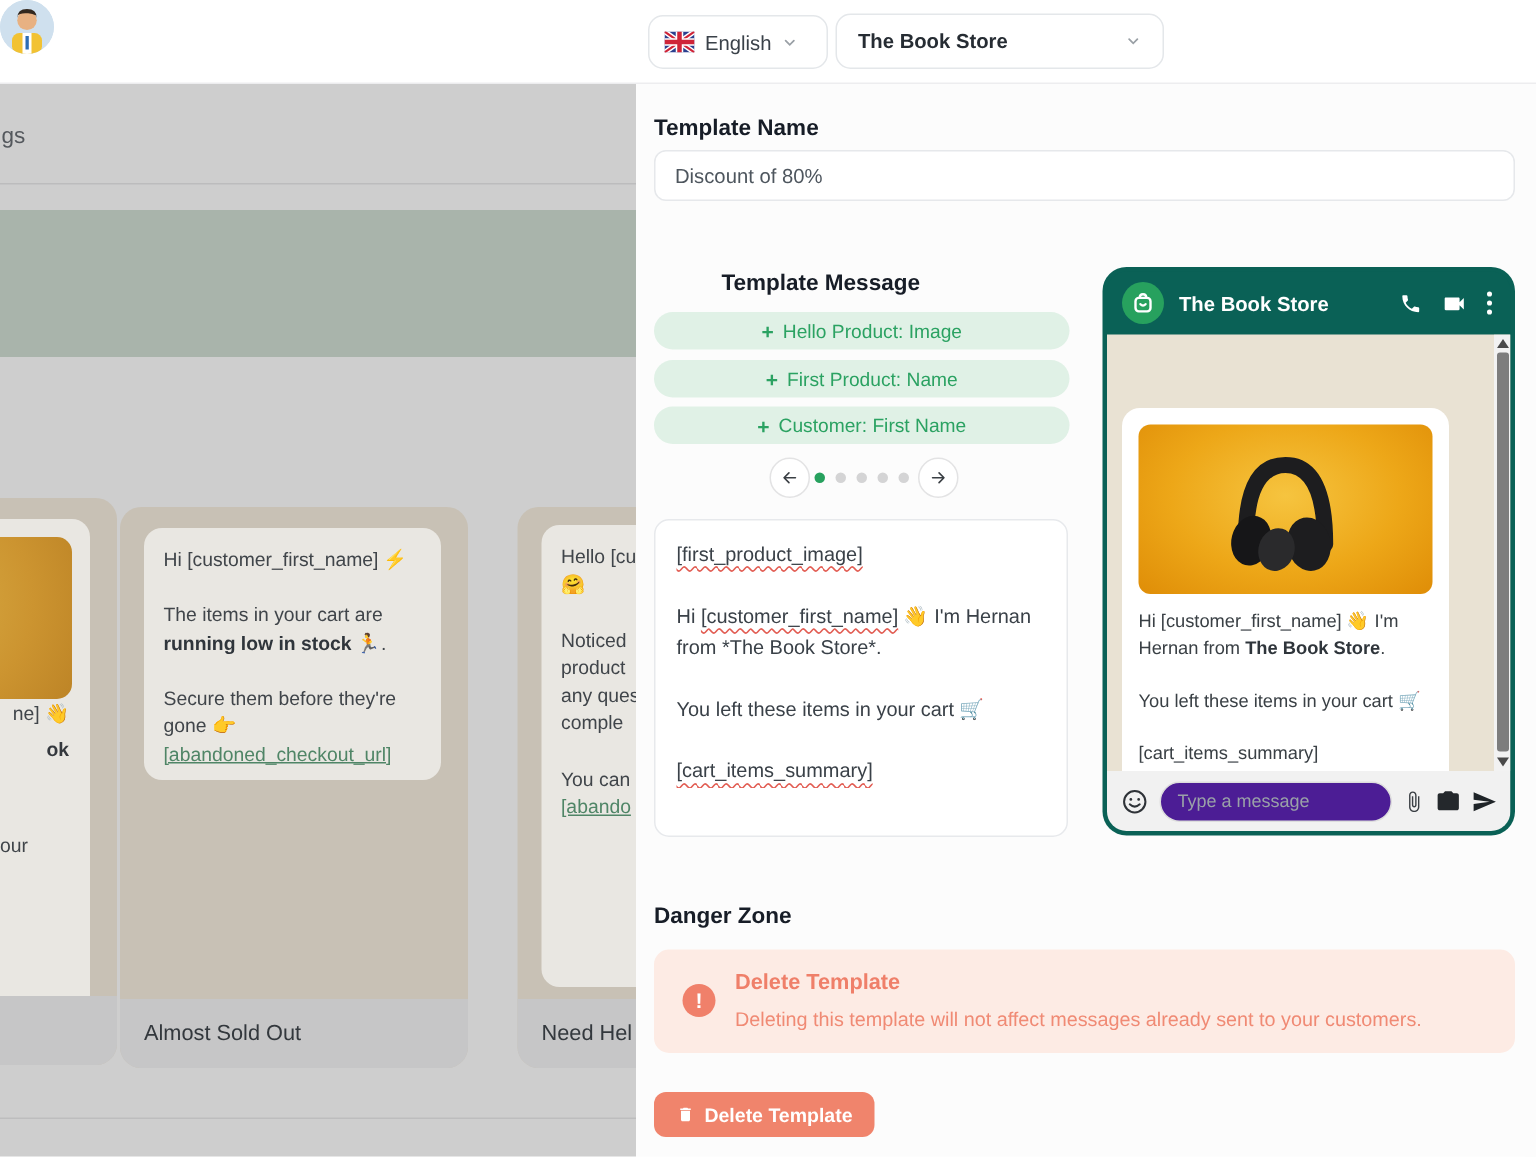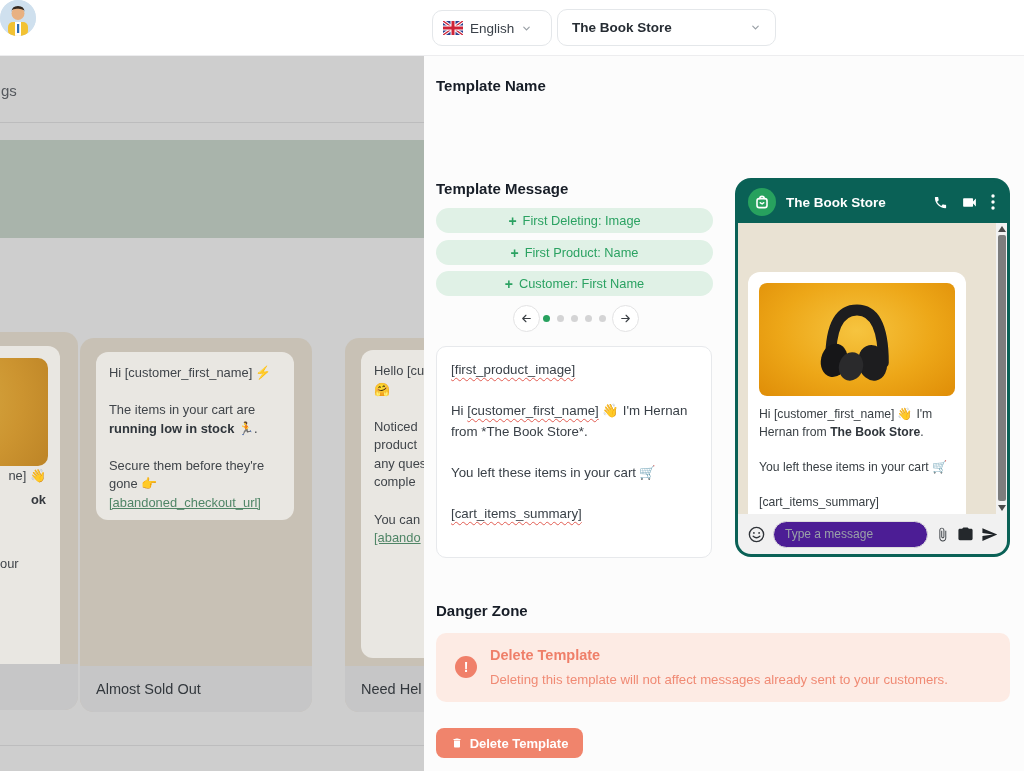--- a/index.html
+++ b/index.html
@@ -205,26 +205,27 @@
     </div>
     <div class="tpl-label">Need Hel</div>
   </div>
 
   <div id="left-divider2"></div>
 </div>
 
 <div id="panel">
 
   <div class="section-label" style="top:21px;">Template Name</div>
-
-  <div class="section-label" style="top:124px;">Template Message</div>
+  <input id="tn-input" type="text" value="Discount of 80%" style="">
+
+  <div class="section-label" style="top:124px;margin-left:45px;">Template Message</div>
 
   <div class="chip" style="top:152px;">
     <span class="plus">+</span>
-    <span>First Deleting: Image</span>
+    <span>Hello Product: Image</span>
   </div>
   <div class="chip" style="top:184px;">
     <span class="plus">+</span>
     <span>First Product: Name</span>
   </div>
   <div class="chip" style="top:215px;">
     <span class="plus">+</span>
     <span>Customer: First Name</span>
   </div>
 

